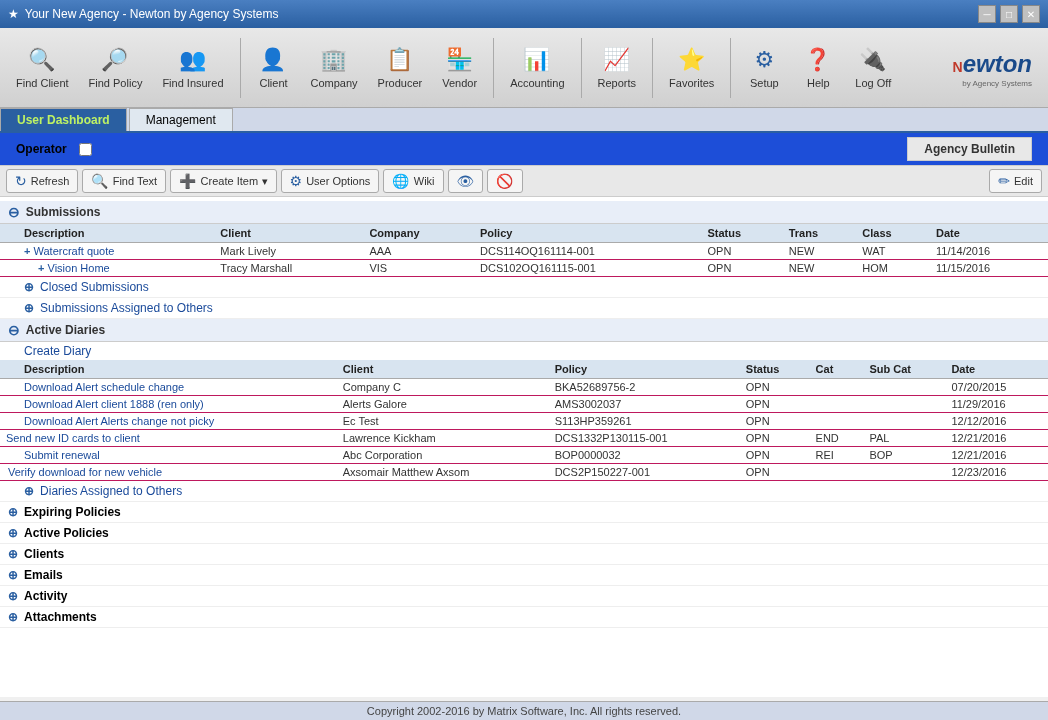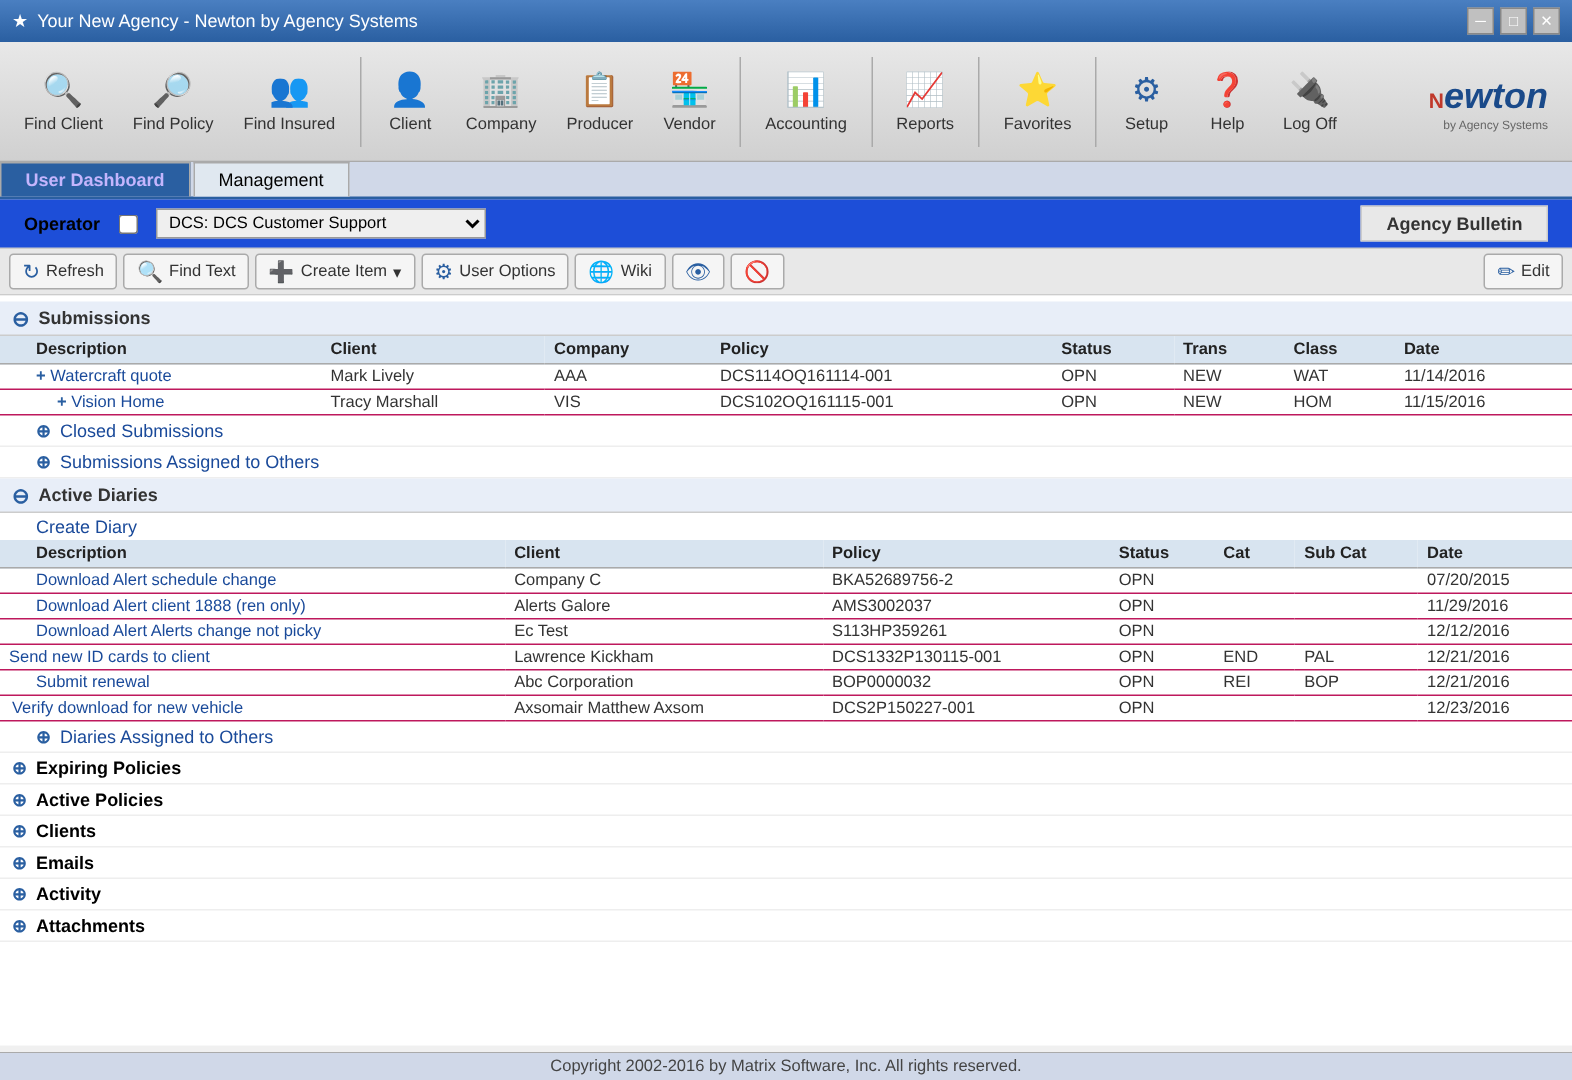--- a/index.html
+++ b/index.html
@@ -66,21 +66,21 @@
       padding: 4px 16px;
       font-size: 12px;
       cursor: pointer;
       border: 1px solid #aaa;
       border-bottom: none;
       background: #e0e8f0;
       margin-right: 2px;
     }
     .tab.active {
       background: #2a5fa1;
-      color: #c4b5fd;
+      color: #bef264;
       font-weight: bold;
     }
 
     
     .operator-bar {
       background: #1d4ed8;
       border-bottom: 1px solid #ccc;
       display: flex;
       align-items: center;
       padding: 4px 16px;
@@ -275,23 +275,20 @@
 </div>
 
 <div class="tabs">
   <div class="tab active">User Dashboard</div>
   <div class="tab">Management</div>
 </div>
 
 <div class="operator-bar">
   <label style="font-size:12px; font-weight:bold;">Operator</label>
   <input type="checkbox" style="margin: 0px 4px;">
-  <select style="width:220px; font-size:11px; border:1px solid #999; padding:2px 4px;">
-    <option>DCS: DCS Customer Support</option>
-  </select>
   <div class="agency-bulletin">Agency Bulletin</div>
 </div>
 
 <div class="action-bar">
   <button class="action-btn">
     <span class="btn-icon">↻</span>
     <span>Refresh</span>
   </button>
   <button class="action-btn">
     <span class="btn-icon">🔍</span>

